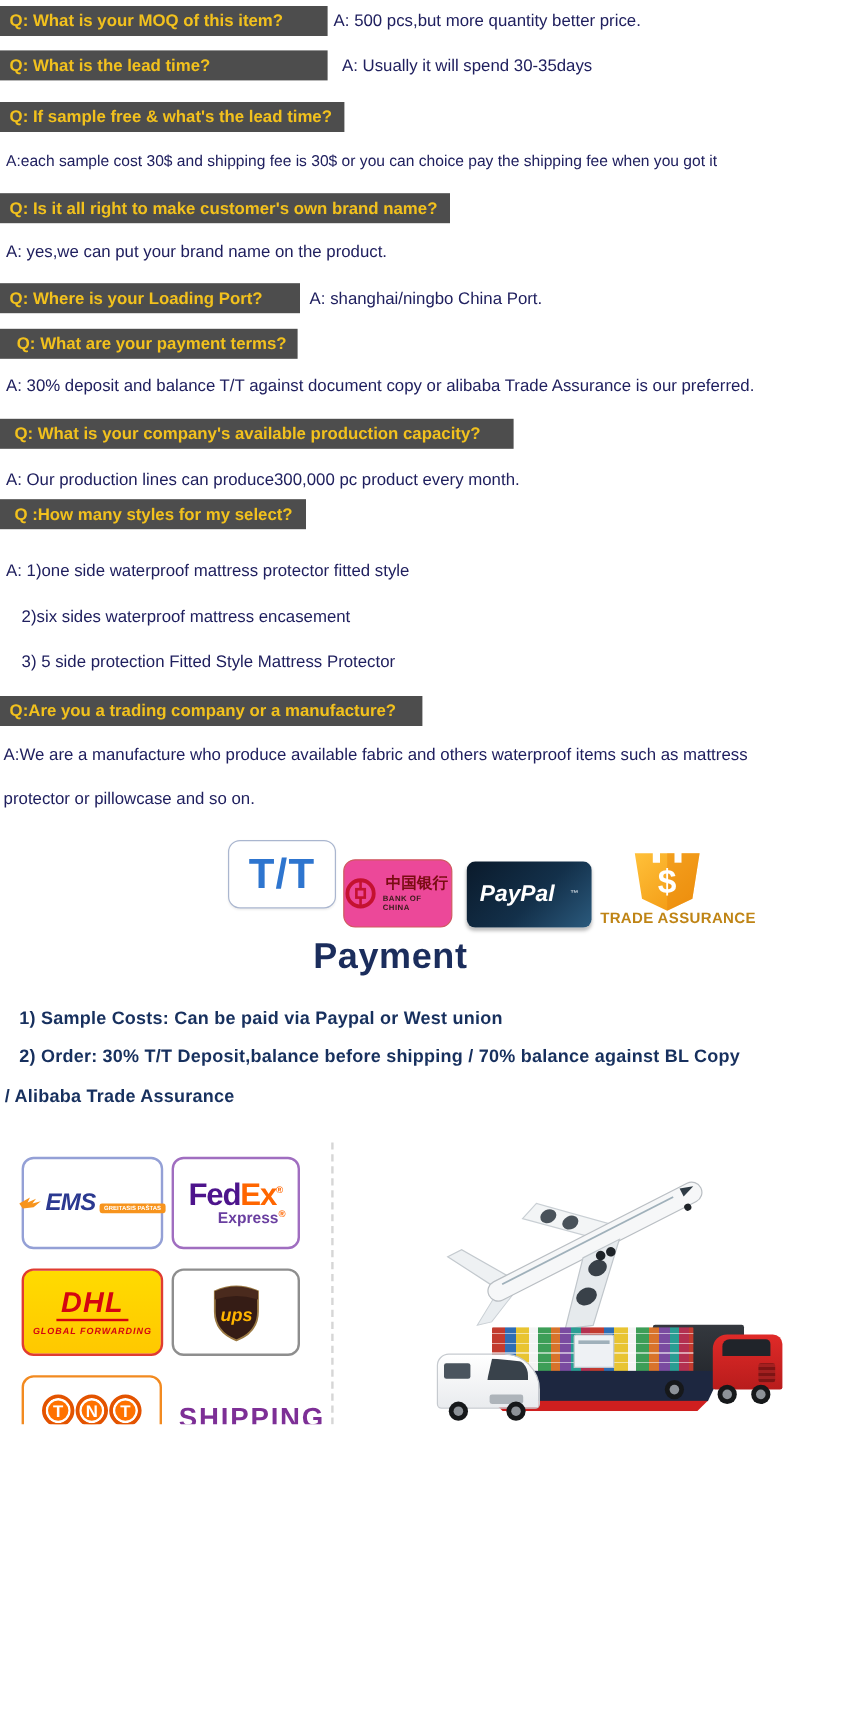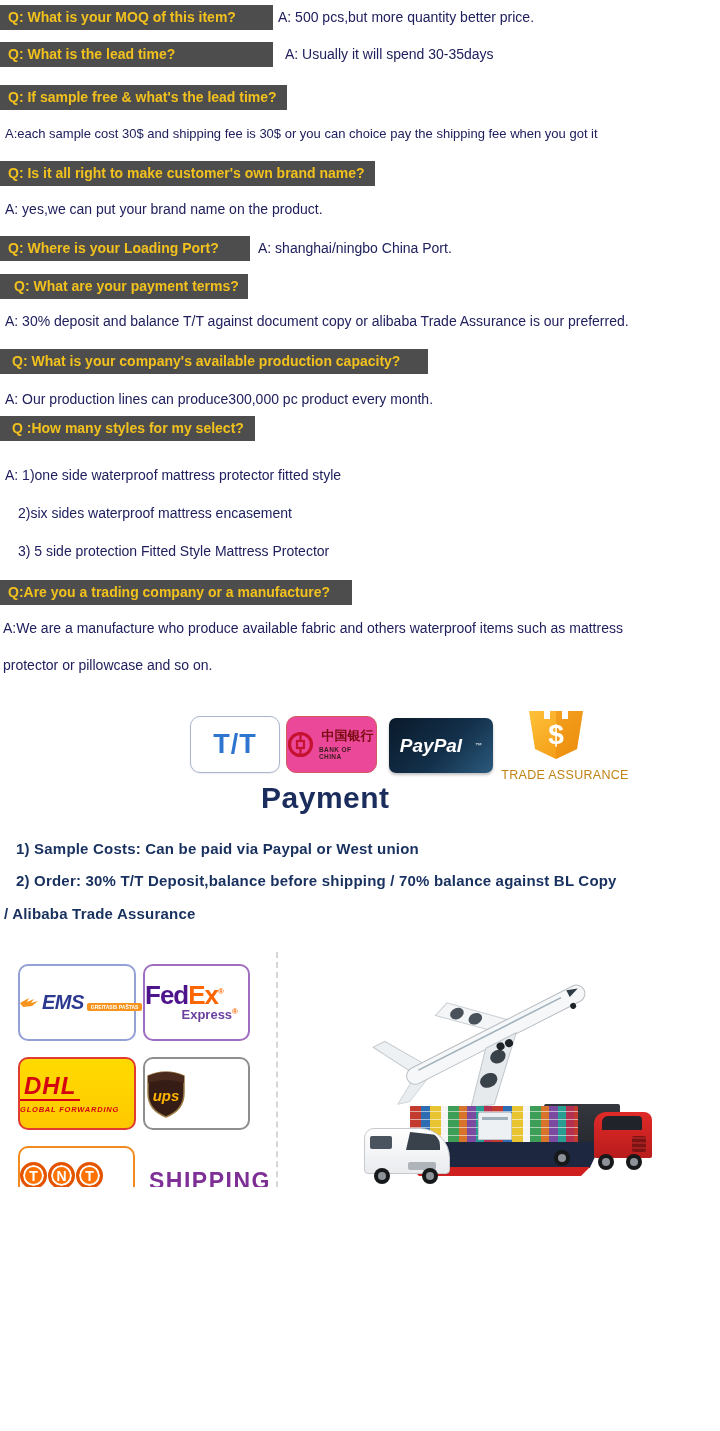--- a/index.html
+++ b/index.html
@@ -14,56 +14,56 @@
     font-size:14px; font-weight:700; line-height:17px;
     padding:4px 8px; white-space:nowrap; overflow:hidden;
   }
   .ans {
     position:absolute; color:#20205f; font-size:14px; font-weight:500;
     white-space:nowrap; line-height:19px;
   }
   .ans-sm { font-size:13px; }
   .pay-card { position:absolute; display:flex; align-items:center; justify-content:center; }
   .tt-card {
-    left:190px; top:716px; width:90px; height:57px; background:#fff;
+    left:190px; top:700px; width:90px; height:57px; background:#fff;
     border:1px solid #aab6cf; border-radius:10px;
-    color:#2e75cf; font-size:27px; font-weight:700; letter-spacing:1px;
+    color:#2e75cf; font-size:35px; font-weight:700; letter-spacing:1px;
     box-shadow:0 1px 2px rgba(0,0,0,.08);
   }
   .boc-card {
     left:286px; top:716px; width:91px; height:57px; background:#ec4899;
     border:1.5px solid #cf5a5f; border-radius:10px; gap:5px;
   }
   .boc-text { display:flex; flex-direction:column; align-items:center; line-height:1.1; }
   .boc-cn { font-size:13px; font-weight:700; color:#7a0c12; }
   .boc-en { font-size:6.5px; font-weight:700; color:#3a1c1c; letter-spacing:.4px; margin-top:2px; }
   .paypal-card {
     left:389px; top:718px; width:104px; height:55px;
     background:linear-gradient(135deg,#0a1a2b 0%,#13304a 55%,#2b5a7d 100%);
     border-radius:7px; color:#fff; font-size:19px; font-weight:700; font-style:italic;
     box-shadow:0 2px 3px rgba(0,0,0,.25);
     gap:12px;
   }
   .paypal-tm { font-size:7px; font-style:normal; vertical-align:top; margin-left:1px; color:#cfd8e0; }
   .ta-badge { position:absolute; left:527px; top:704px; width:58px; height:56px; }
   .ta-label {
     position:absolute; left:496px; top:758px; width:138px; text-align:center;
-    color:#bf8415; font-size:12.5px; font-weight:400; letter-spacing:.3px; white-space:nowrap;margin-top:10px;
+    color:#bf8415; font-size:12.5px; font-weight:700; letter-spacing:.3px; white-space:nowrap;
   }
   .payment-heading {
     position:absolute; left:261px; top:781px;
     color:#1b2d5c; font-size:30px; font-weight:800; letter-spacing:.5px;
   }
   .pay-note {
     position:absolute; left:16px; color:#17305e; font-size:15px; font-weight:700;
     white-space:nowrap; letter-spacing:.2px;
   }
   .carrier-card {
     position:absolute; background:#fff; border-radius:10px;
-    display:flex; flex-direction:column; align-items:flex-start; justify-content:center;
+    display:flex; flex-direction:column; align-items:center; justify-content:center;
   }
   .ems-card { left:18px; top:964px; width:118px; height:77px; border:2px solid #94a0d6; }
   .ems-row { display:flex; align-items:center; gap:2px; }
   .ems-label { color:#2b3990; font-size:20px; font-weight:900; font-style:italic; letter-spacing:-.5px; }
   .ems-strip {
     background:#f7941d; color:#fff; font-size:5px; font-weight:700;
     padding:1px 4px; border-radius:2px; margin-left:1px; white-space:nowrap;
     align-self:flex-end; margin-bottom:3px;
   }
   .fedex-card { left:143px; top:964px; width:107px; height:77px; border:2px solid #a06ec0; }

